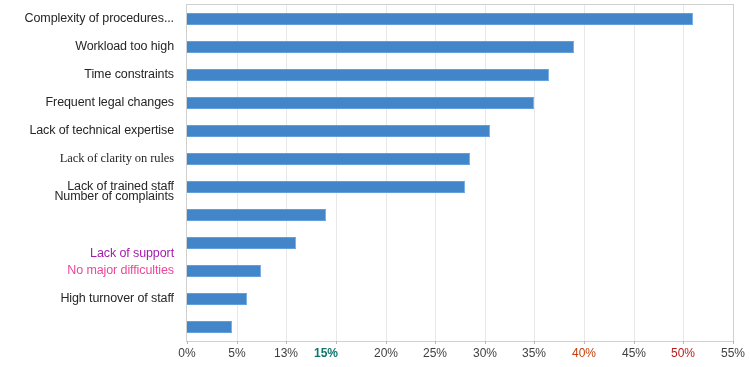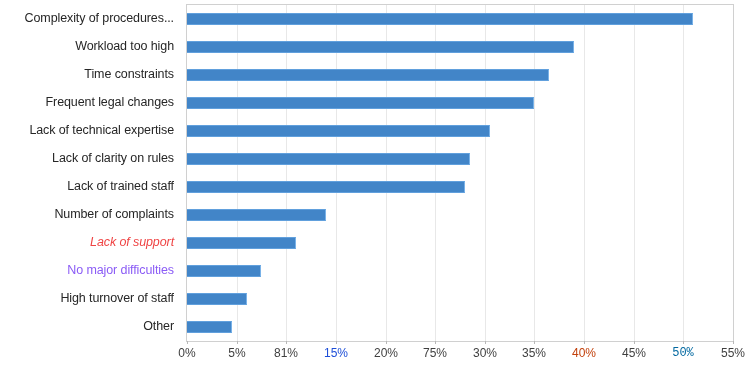--- a/index.html
+++ b/index.html
@@ -117,27 +117,26 @@
 <body>
 
 <div id="chart-root">
 
   <div id="category-axis">
       <div class="cat-label" style="top: 11px; color: rgb(38, 38, 38);">Complexity of procedures...</div>
       <div class="cat-label" style="top: 67px; color: rgb(38, 38, 38);">Time constraints</div>
       <div class="cat-label" style="top: 39px; color: rgb(38, 38, 38);">Workload too high</div>
       <div class="cat-label" style="top: 123px; color: rgb(38, 38, 38);">Lack of technical expertise</div>
       <div class="cat-label" style="top: 95px; color: rgb(38, 38, 38);">Frequent legal changes</div>
-      <div class="cat-label" style="top: 151px; color: rgb(38, 38, 38);">Lack of clarity on rules</div>
+      <div class="cat-label" style="top: 151px; color: rgb(38, 38, 38); font-family: Liberation Serif, serif;">Lack of clarity on rules</div>
       <div class="cat-label" style="top: 179px; color: rgb(38, 38, 38);">Lack of trained staff</div>
-      <div class="cat-label" style="top: 207px; color: rgb(38, 38, 38);">Number of complaints</div>
-      <div class="cat-label" style="top: 235px; color: #ef4444; font-style: italic;">Lack of support</div>
-      <div class="cat-label" style="top: 263px; color: #8b5cf6;">No major difficulties</div>
+      <div class="cat-label" style="top: 189px; color: rgb(38, 38, 38);">Number of complaints</div>
+      <div class="cat-label" style="top: 246px; color: #a21caf;">Lack of support</div>
+      <div class="cat-label" style="top: 263px; color: #ec4899;">No major difficulties</div>
       <div class="cat-label" style="top: 291px; color: rgb(38, 38, 38);">High turnover of staff</div>
-      <div class="cat-label" style="top: 319px; color: rgb(38, 38, 38);">Other</div>
     </div>
 
   <div id="plot-area">
     <div id="gridlines">
         <div class="gridline" style="left: 50px; background: rgb(232, 232, 232);"></div>
         <div class="gridline" style="left: 99px; background: rgb(232, 232, 232);"></div>
         <div class="gridline" style="left: 149px; background: rgb(232, 232, 232);"></div>
         <div class="gridline" style="left: 199px; background: rgb(232, 232, 232);"></div>
         <div class="gridline" style="left: 248px; background: rgb(232, 232, 232);"></div>
         <div class="gridline" style="left: 298px; background: rgb(232, 232, 232);"></div>
@@ -161,34 +160,34 @@
         <div class="bar" title="Other 4.5%" style="width: 45px; top: 316px; background: rgb(66, 133, 200); border-top-color: rgb(97, 160, 221); border-bottom-color: rgb(97, 160, 221);"></div>
       </div>
   </div>
 
   <div id="value-axis">
       <div class="tick-mark" style="left: 1px;"></div>
       <div class="tick-label" style="left: 1px; color: rgb(63, 63, 63);">0%</div>
       <div class="tick-mark" style="left: 51px;"></div>
       <div class="tick-label" style="left: 51px; color: rgb(63, 63, 63);">5%</div>
       <div class="tick-mark" style="left: 100px;"></div>
-      <div class="tick-label" style="left: 100px; color: rgb(63, 63, 63);">81%</div>
+      <div class="tick-label" style="left: 100px; color: rgb(63, 63, 63);">13%</div>
       <div class="tick-mark" style="left: 150px;"></div>
-      <div class="tick-label" style="left: 150px; color: #1d4ed8;">15%</div>
+      <div class="tick-label" style="left: 140px; color: #0f766e; font-weight: bold;">15%</div>
       <div class="tick-mark" style="left: 200px;"></div>
       <div class="tick-label" style="left: 200px; color: rgb(63, 63, 63);">20%</div>
       <div class="tick-mark" style="left: 249px;"></div>
-      <div class="tick-label" style="left: 249px; color: rgb(63, 63, 63);">75%</div>
+      <div class="tick-label" style="left: 249px; color: rgb(63, 63, 63);">25%</div>
       <div class="tick-mark" style="left: 299px;"></div>
       <div class="tick-label" style="left: 299px; color: rgb(63, 63, 63);">30%</div>
       <div class="tick-mark" style="left: 348px;"></div>
       <div class="tick-label" style="left: 348px; color: rgb(63, 63, 63);">35%</div>
       <div class="tick-mark" style="left: 398px;"></div>
       <div class="tick-label" style="left: 398px; color: #c2410c;">40%</div>
       <div class="tick-mark" style="left: 448px;"></div>
       <div class="tick-label" style="left: 448px; color: rgb(63, 63, 63);">45%</div>
       <div class="tick-mark" style="left: 497px;"></div>
-      <div class="tick-label" style="left: 497px; color: #0369a1; font-family: Liberation Mono, monospace;">50%</div>
+      <div class="tick-label" style="left: 497px; color: #b91c1c;">50%</div>
       <div class="tick-mark" style="left: 547px;"></div>
       <div class="tick-label" style="left: 547px; color: rgb(63, 63, 63);">55%</div>
     </div>
 
 </div>
 
 </body></html>

